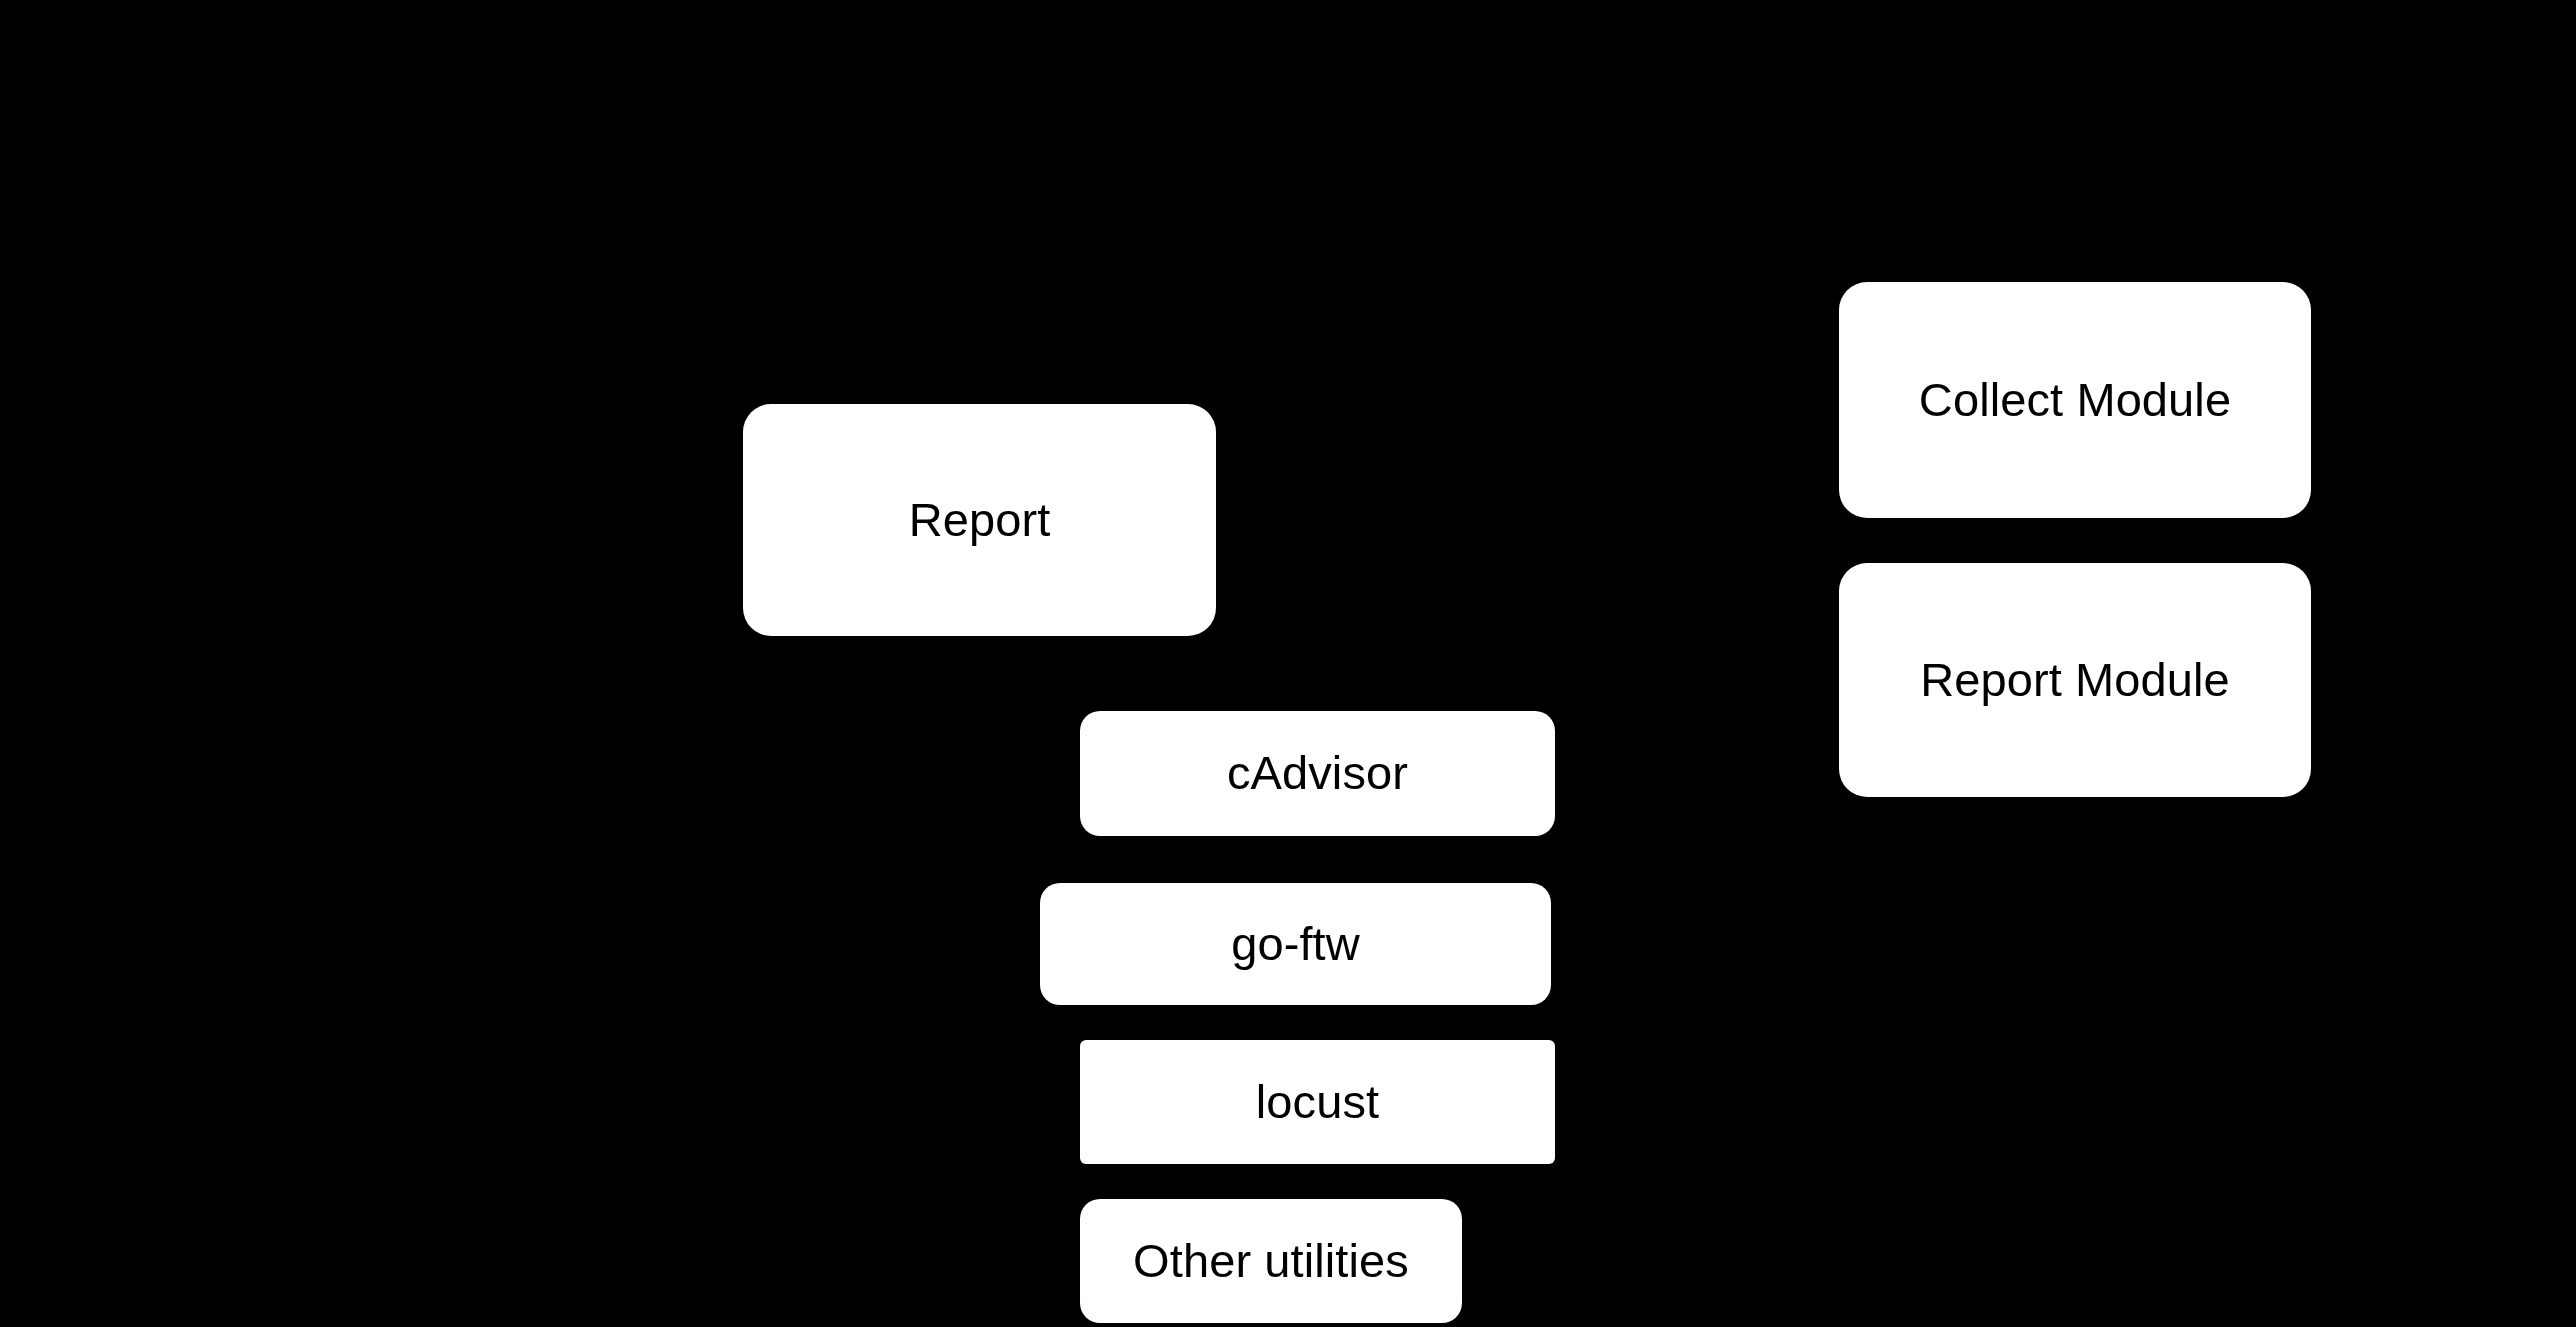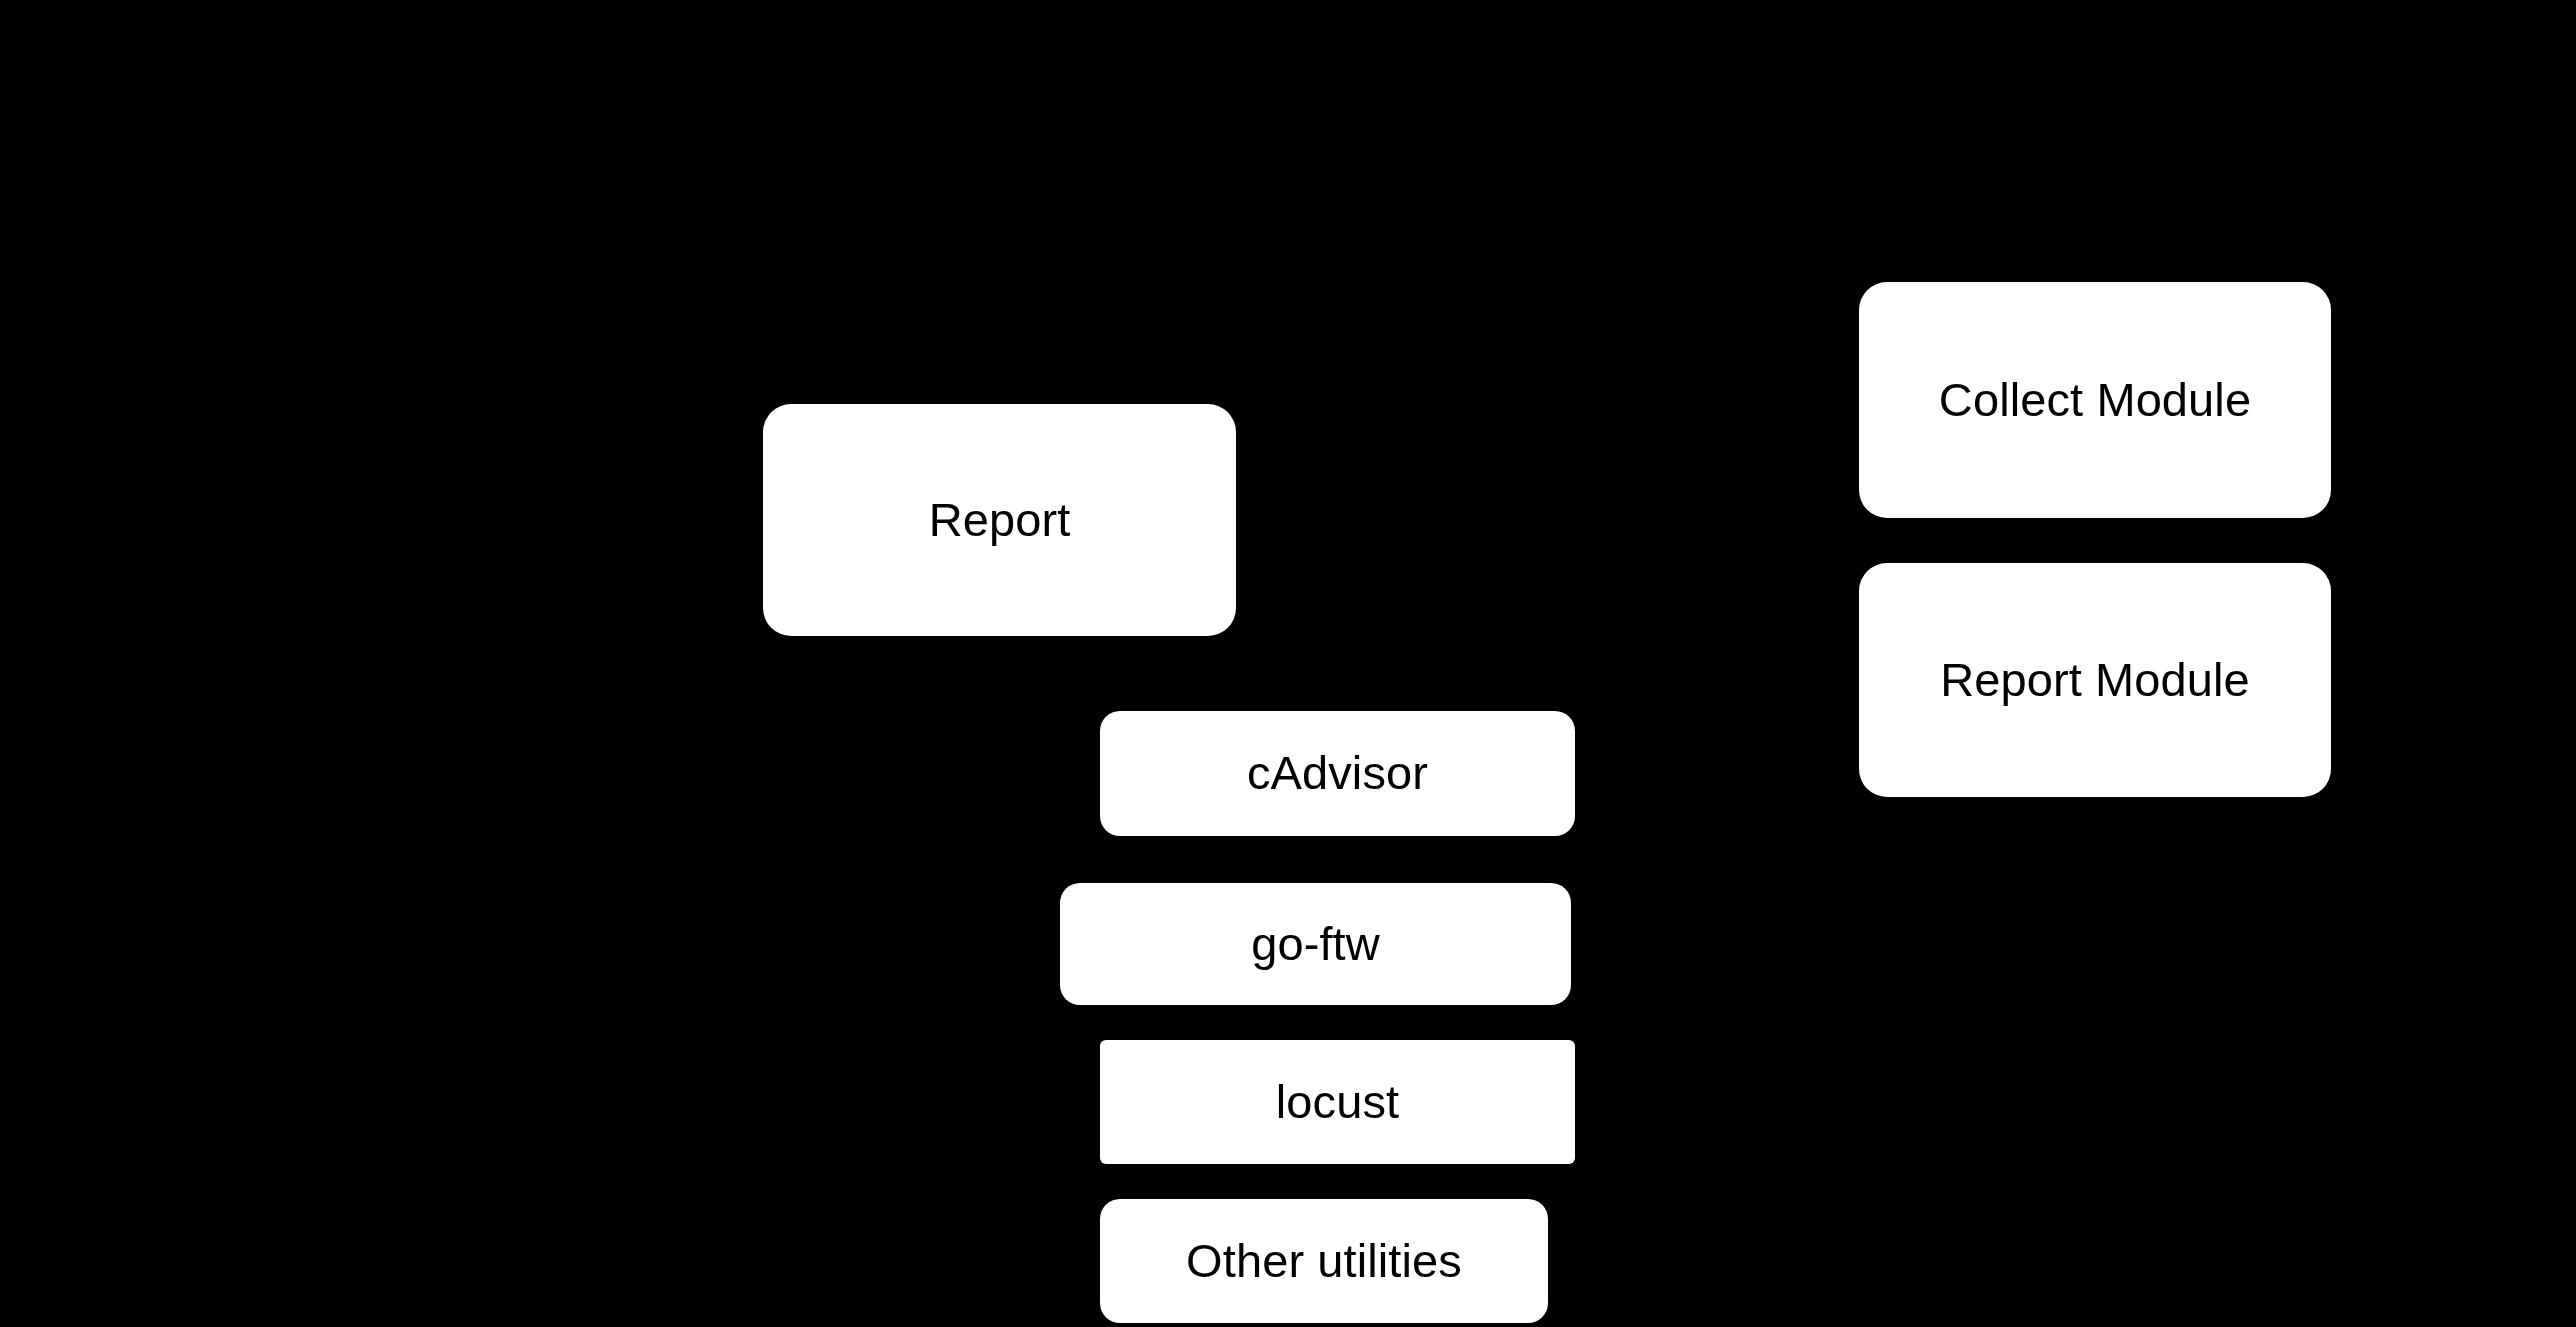--- a/index.html
+++ b/index.html
@@ -24,21 +24,20 @@
     color: #000000;
     border-radius: 28px;
     display: flex;
     align-items: center;
     justify-content: center;
     text-align: center;
     box-sizing: border-box;
     padding: 0 18px;
     line-height: 1.2;
     user-select: none;
-    margin-left: 20px;
   }
   .node .node-label {
     display: block;
     font-size: 47px;
     font-weight: 400;
     letter-spacing: 0.1px;
     color: #000000;
     white-space: nowrap;
   }
   
@@ -73,21 +72,21 @@
   #node-locust {
     left: 1080px;
     top: 1040px;
     width: 475px;
     height: 124px;
     border-radius: 6px;
   }
   #node-other-utilities {
     left: 1080px;
     top: 1199px;
-    width: 448px;
+    width: 382px;
     height: 124px;
     border-radius: 20px;
   }
   
   #node-collect-module {
     left: 1839px;
     top: 282px;
     width: 472px;
     height: 236px;
   }

